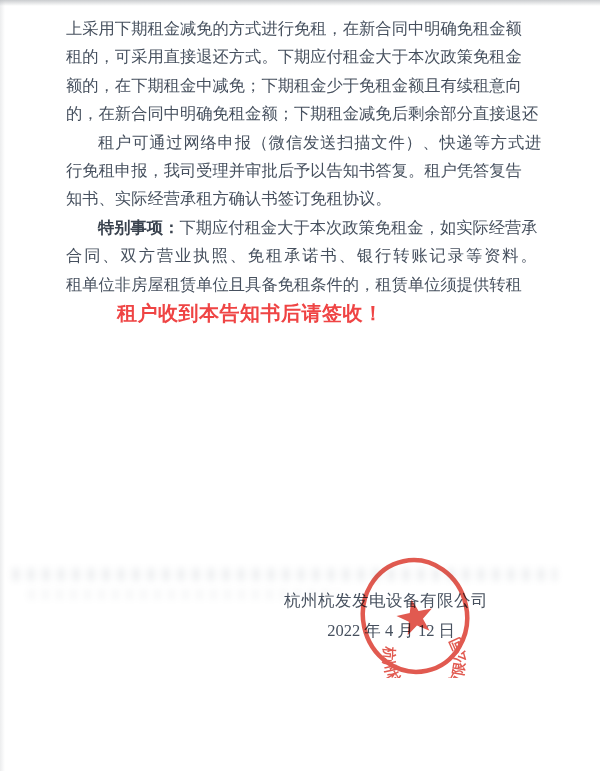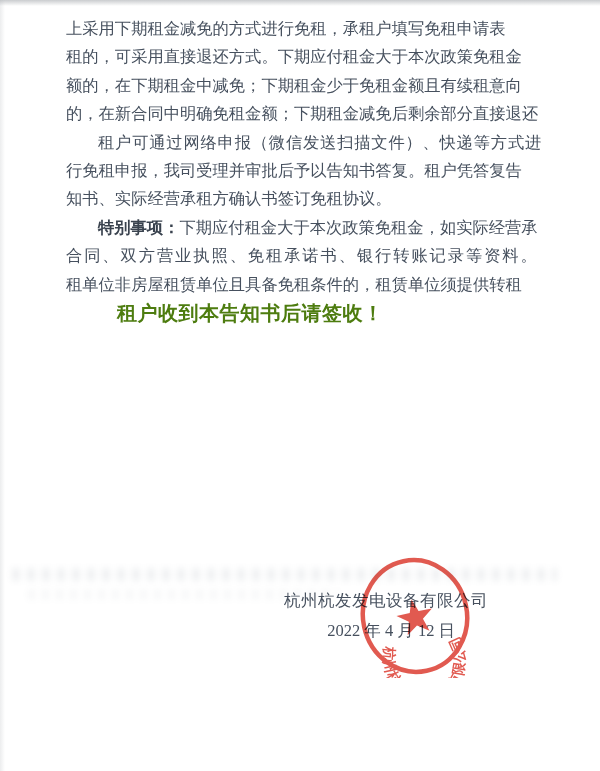--- a/index.html
+++ b/index.html
@@ -12,21 +12,21 @@
   .content{position:absolute;left:66px;top:15px;width:480px;}
   .para{margin:0;padding:0;}
   .line{display:block;height:28.4px;line-height:28.4px;font-size:16.3px;white-space:nowrap;}
   .indent{text-indent:32px;}
   .lbl{font-weight:bold;color:#39424e;}
   .url{font-family:"Liberation Mono","DejaVu Sans Mono",monospace;font-size:14.8px;}
   .sp1{letter-spacing:.8px;}
   .sp2{letter-spacing:1.9px;}
   .sp3{letter-spacing:2.6px;}
   .signoff{display:block;height:28.4px;line-height:28.4px;margin-left:51px;
-        font-size:20px;font-weight:bold;color:#4d7c0f;letter-spacing:.5px;white-space:nowrap;}
+        font-size:20px;font-weight:bold;color:#ef4444;letter-spacing:.5px;white-space:nowrap;}
   .sig-company{position:absolute;top:590px;right:112px;font-size:16.5px;line-height:22px;
         letter-spacing:.5px;white-space:nowrap;}
   .sig-date{position:absolute;top:620px;right:145px;font-size:16.5px;line-height:22px;white-space:nowrap;}
   .seal{position:absolute;left:357px;top:554px;width:116px;height:124px;
         mix-blend-mode:multiply;opacity:.88;}
   .seal svg{display:block;width:116px;height:124px;}
   
   .bleed-a{position:absolute;left:12px;top:568px;width:545px;height:13px;
         background:repeating-linear-gradient(90deg,rgba(125,135,148,.4) 0 8px,transparent 8px 15px);
         filter:blur(3px);opacity:.3;}
@@ -40,21 +40,21 @@
 <div class="page">
 
   <div class="edge-top"></div>
   <div class="edge-left"></div>
   <div class="bleed-a"></div>
   <div class="bleed-b"></div>
 
   <div class="content">
 
     <div class="para">
-      <span class="line">上采用下期租金减免的方式进行免租，承租户填写免租申请表</span>
+      <span class="line">上采用下期租金减免的方式进行免租，在新合同中明确免租金额</span>
       <span class="line">租的，可采用直接退还方式。下期应付租金大于本次政策免租金</span>
       <span class="line">额的，在下期租金中减免；下期租金少于免租金额且有续租意向</span>
       <span class="line">的，在新合同中明确免租金额；下期租金减免后剩余部分直接退还</span>
     </div>
 
 
     <div class="para">
       <span class="line indent sp1">租户可通过网络申报（微信发送扫描文件）、快递等方式进</span>
       <span class="line">行免租申报，我司受理并审批后予以告知书答复。租户凭答复告</span>
       <span class="line">知书、实际经营承租方确认书签订免租协议。</span>

